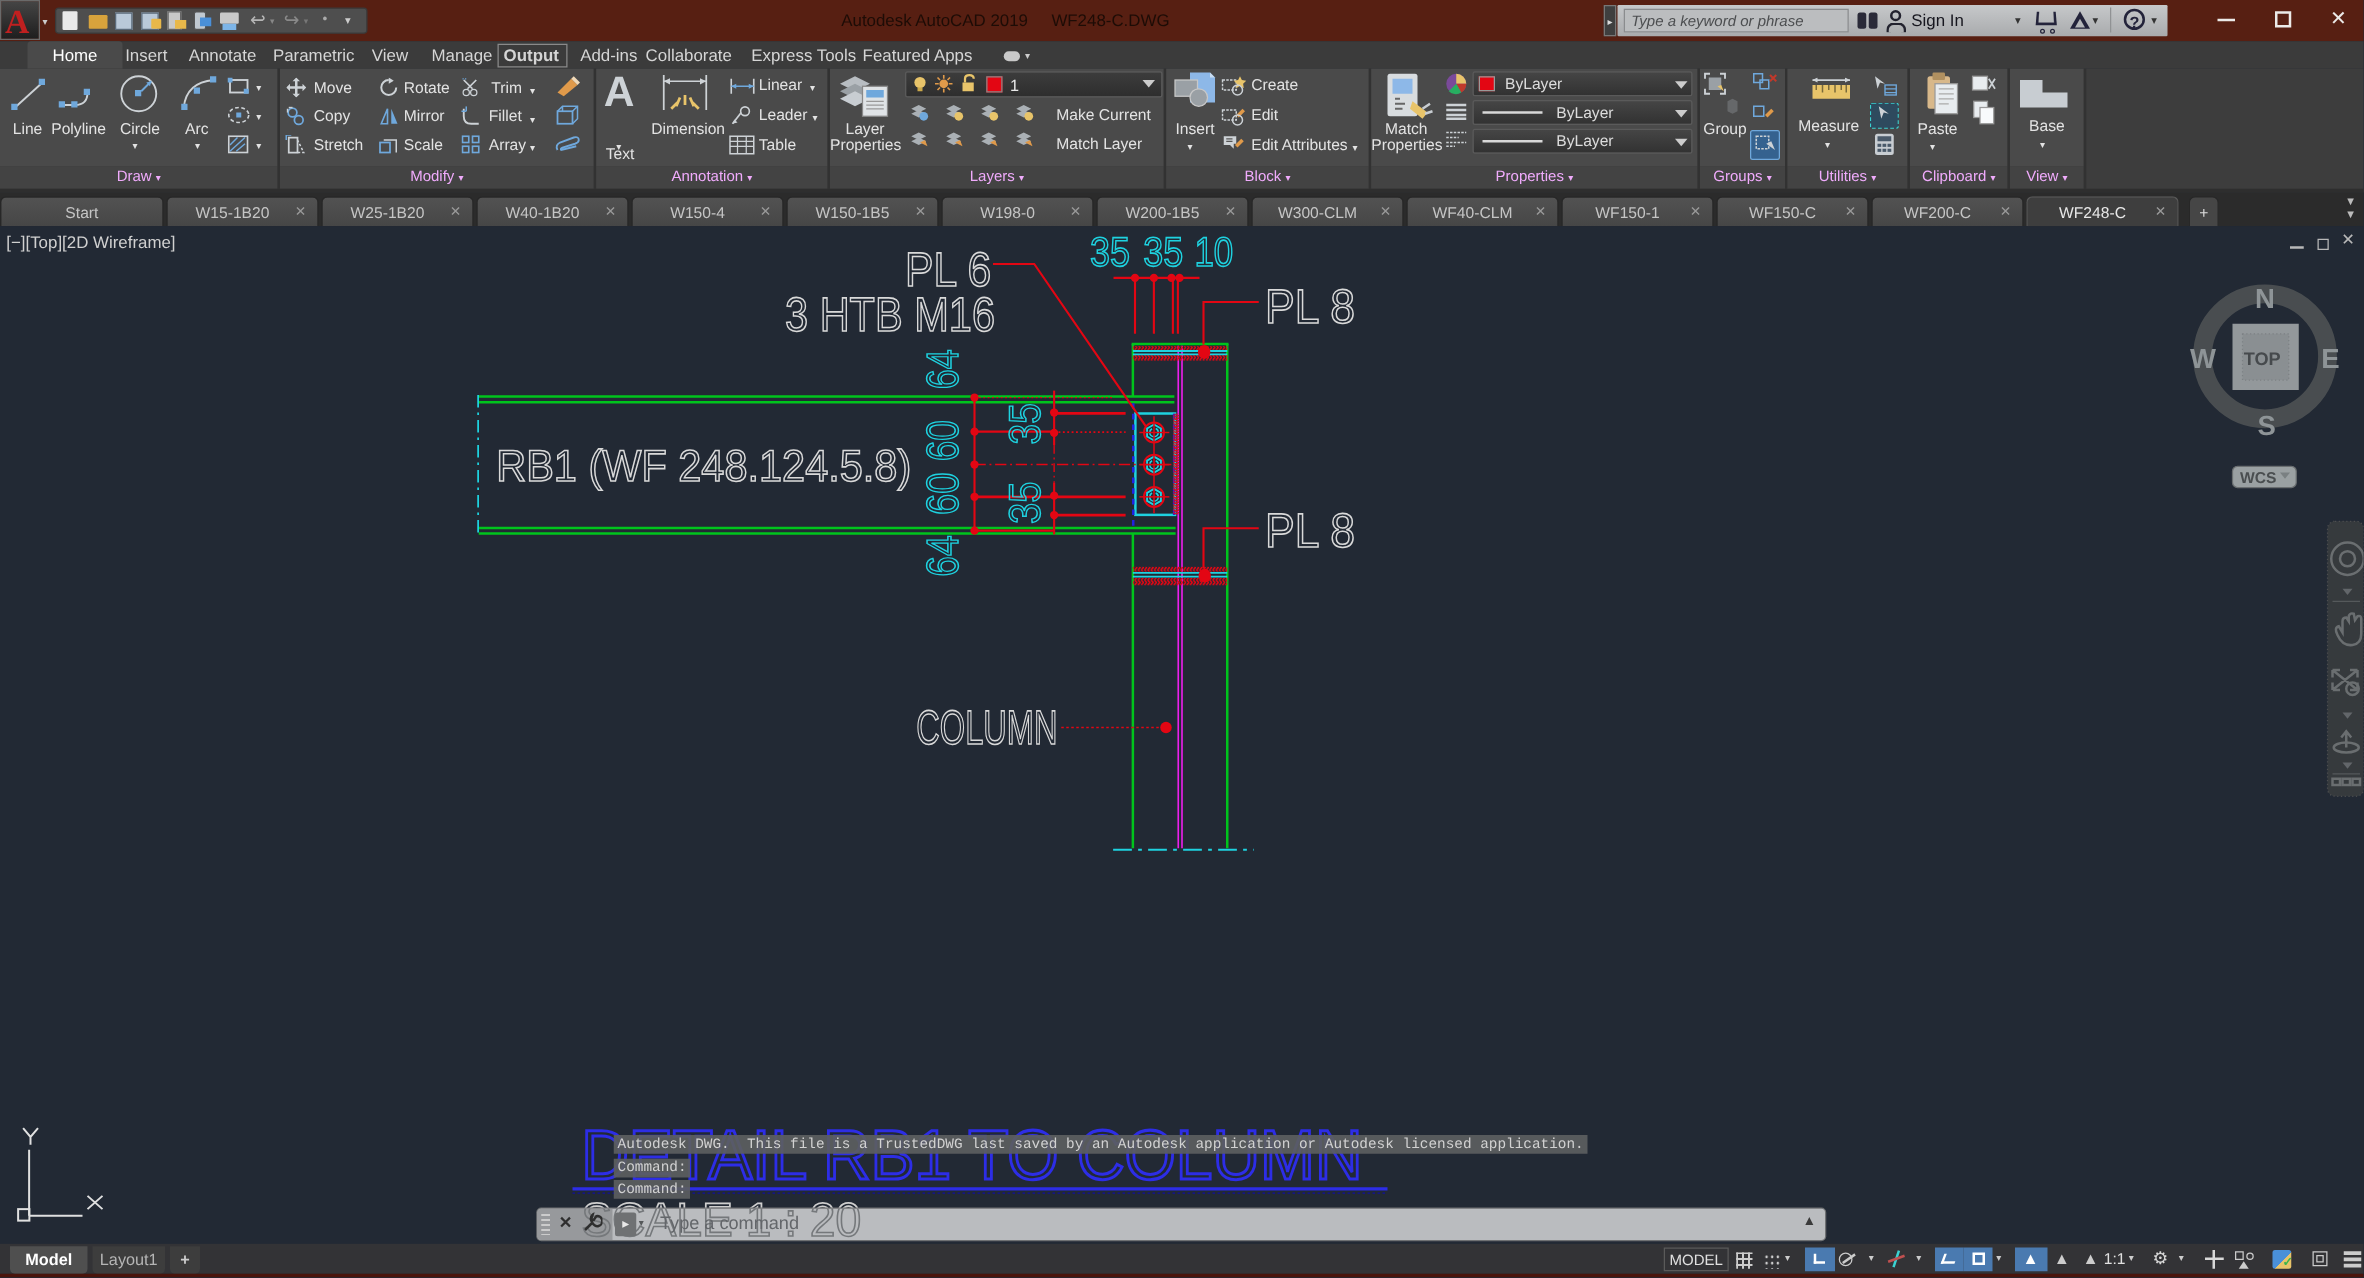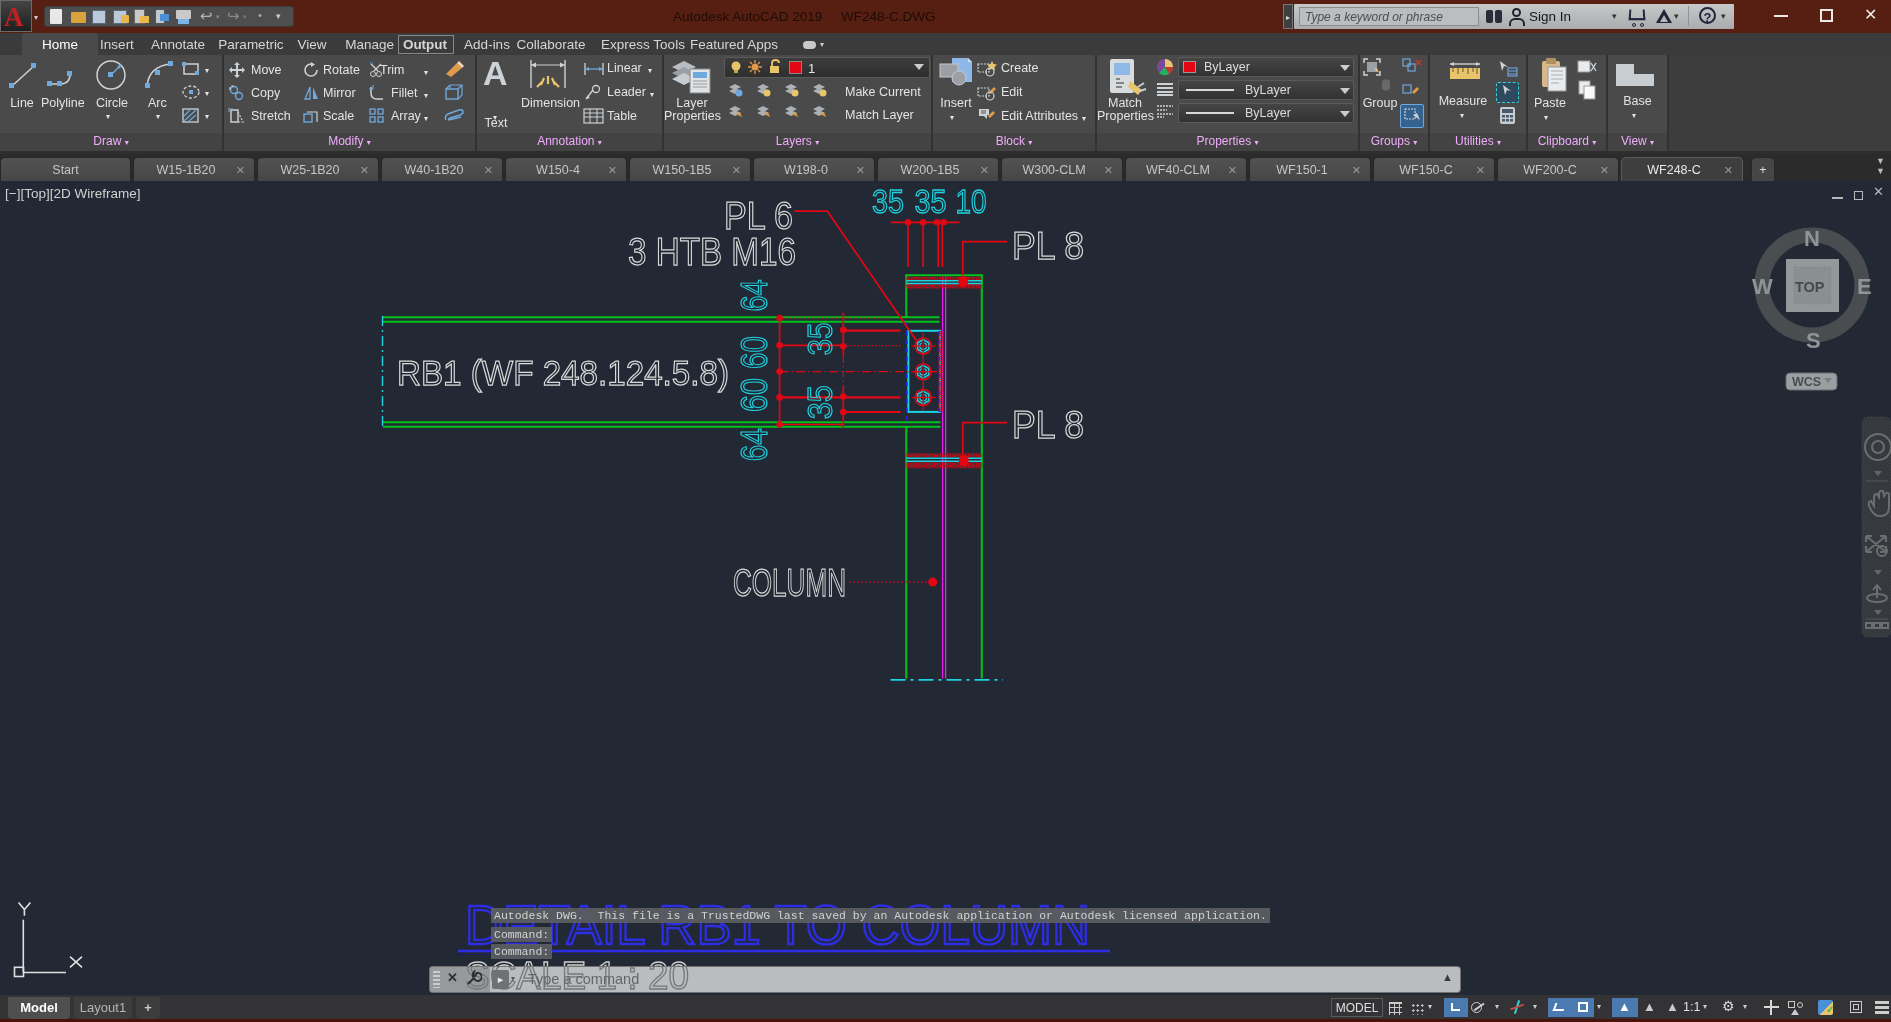--- a/index.html
+++ b/index.html
@@ -170,21 +170,21 @@
         <path d="M14 8 A6 6 0 1 1 8 2" stroke="#cdd2d6" stroke-width="1.6" fill="none"></path>
         <path d="M8 0 l0 5 l4 -2.5 z" fill="#cdd2d6"></path>
       </svg>
 <div class="rlab" style="left:323px;top:9px;font-size:12.5px;color:#e3e3e3;">Rotate</div>
 <svg class="cc" style="left:369px;top:7px;" width="17" height="16" viewBox="0 0 17 16">
         <path d="M2 2 L9 9 M12 2 L5 9" stroke="#cdd2d6" stroke-width="1.4"></path>
         <circle cx="4" cy="12" r="2.5" stroke="#cdd2d6" fill="none"></circle>
         <circle cx="10" cy="12" r="2.5" stroke="#cdd2d6" fill="none"></circle>
         <line x1="1" y1="1" x2="4" y2="1" stroke="#6fa8dc" stroke-dasharray="1,1"></line>
       </svg>
-<div class="rlab" style="left:380px;top:9px;font-size:12.5px;color:#e3e3e3;text-align:center;">Trim</div>
+<div class="rlab" style="left:393px;top:9px;font-size:12.5px;color:#e3e3e3;text-align:center;">Trim</div>
 <div class="rlab" style="left:424px;top:11px;font-size:8px;color:#e3e3e3;">▾</div>
 <svg class="cc" style="left:443px;top:5px;" width="22" height="18" viewBox="0 0 22 18">
         <path d="M3 14 L14 3 L19 8 L8 17 Z" fill="#e09a4a"></path>
         <path d="M14 3 L19 8 L21 6 L16 1 Z" fill="#f0d9b8"></path>
       </svg>
 <svg class="cc" style="left:229px;top:30px;" width="16" height="16" viewBox="0 0 16 16">
         <circle cx="5" cy="5" r="3.5" stroke="#6fa8dc" stroke-width="1.4" fill="none"></circle>
         <circle cx="10" cy="11" r="3.5" stroke="#6fa8dc" stroke-width="1.4" fill="none"></circle>
         <path d="M2 1 l3 0 M1 2 l0 3" stroke="#cdd2d6" stroke-width="1.2"></path>
       </svg>

